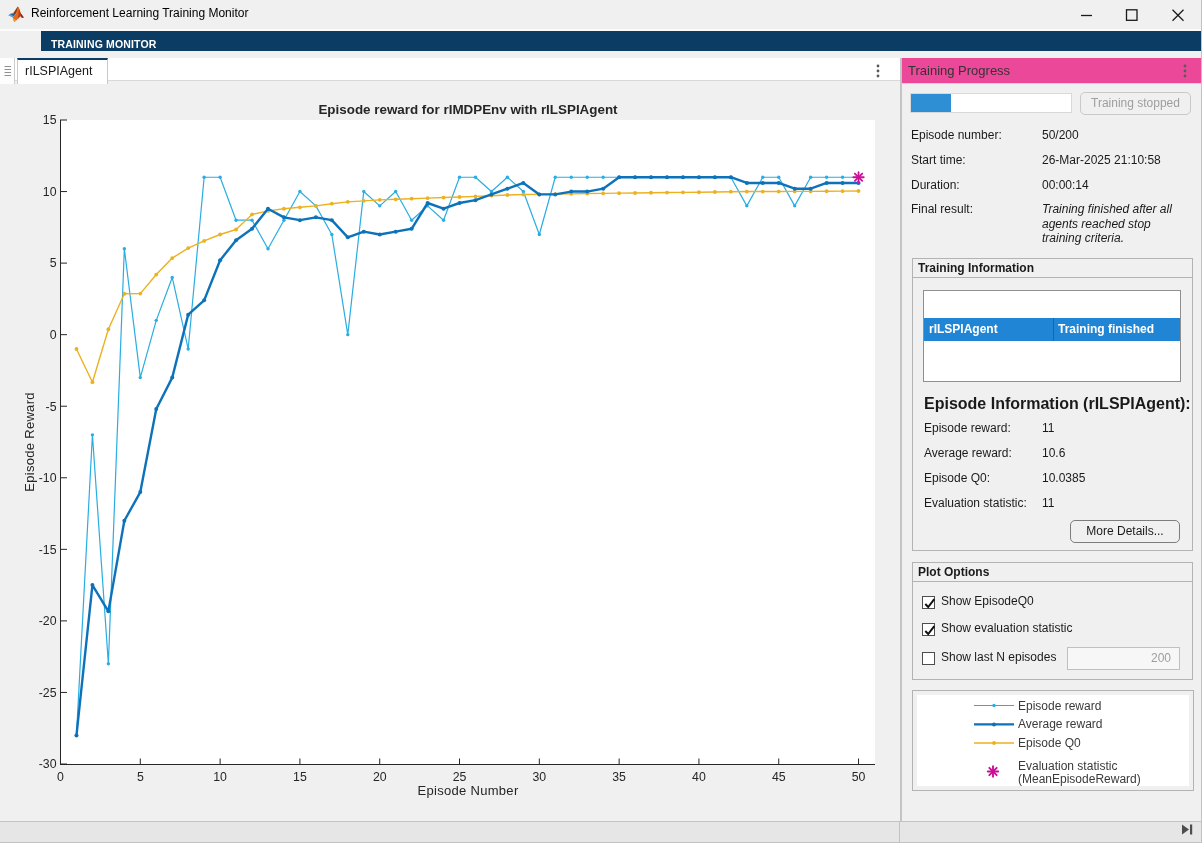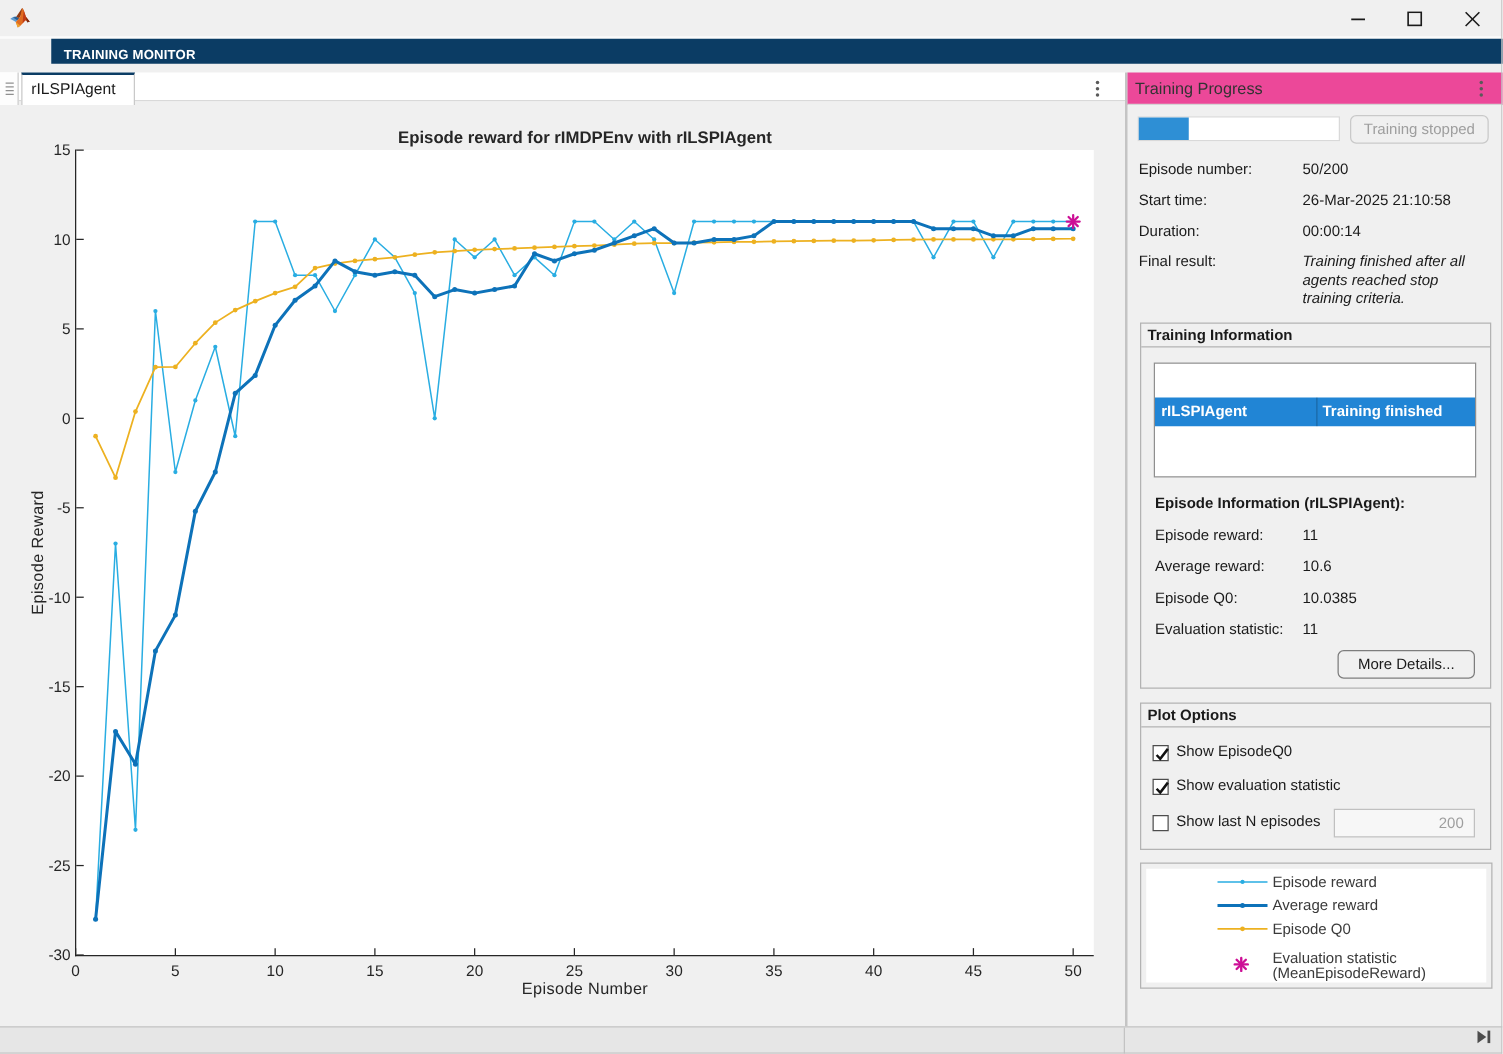--- a/index.html
+++ b/index.html
@@ -10,20 +10,21 @@
 <div class="abs" style="left:0;top:0;width:1202px;height:29px;background:#f0f0f0;">
 <svg width="17" height="17" viewBox="0 0 17 17" style="position:absolute;left:8px;top:6px">
 <path d="M0.2 9.2 C2 7.6 3.6 6.8 5 7.4 L7.3 8.6 L4.6 11.6 C3 10.4 1.5 9.7 0.2 9.2 Z" fill="#5b9ad2"></path>
 <path d="M2.5 8 L5 7.4 L7.3 8.6 L5.8 10.2 Z" fill="#2c5d8f"></path>
 <path d="M5 7.4 L9.7 0.4 L11 2.2 L8.2 7.2 L7.3 8.6 Z" fill="#913a12"></path>
 <path d="M9.7 0.4 L11 2.2 L12.8 7.6 L15.8 11.4 L12.3 10.2 L10 12.8 L8.3 14.6 L6.2 15.9 L4.6 11.6 L7.3 8.6 L8.2 7.2 Z" fill="#e06b20"></path>
 <path d="M11 2.2 L12.8 7.6 L15.8 11.4 L12.3 10.2 L10 12.8 Z" fill="#bf3c16"></path>
 <path d="M12.8 7.6 L15.8 11.4 L13.6 11.9 Z" fill="#7c2a0e"></path>
 <path d="M4.6 11.6 L6.2 15.9 L8.3 14.6 Z" fill="#efa32d"></path>
 </svg>
+<div class="abs" style="left:31px;top:0;height:27px;line-height:27px;font-size:12px;color:#000;">Reinforcement Learning Training Monitor</div>
 <svg class="abs" style="left:1080px;top:9px" width="110" height="13" viewBox="0 0 110 13">
 <line x1="1" y1="6.5" x2="12" y2="6.5" stroke="#1a1a1a" stroke-width="1.3"></line>
 <rect x="46.5" y="0.8" width="10.5" height="10.5" fill="none" stroke="#1a1a1a" stroke-width="1.3"></rect>
 <line x1="92.5" y1="0.8" x2="103.5" y2="11.8" stroke="#1a1a1a" stroke-width="1.3"></line>
 <line x1="103.5" y1="0.8" x2="92.5" y2="11.8" stroke="#1a1a1a" stroke-width="1.3"></line>
 </svg>
 </div>
 <div class="abs" style="left:0;top:29px;width:1202px;height:2px;background:#fbfbfb;"></div>
 
 <div class="abs" style="left:0;top:31px;width:1202px;height:20px;background:#0b3c64;margin-left:41px;">
@@ -289,21 +290,21 @@
 <div class="abs" style="left:0;top:0;width:279px;height:19px;border-bottom:1px solid #b3b3b3;">
 <div class="abs" style="left:5px;top:0;height:19px;line-height:18px;font-size:12px;font-weight:bold;color:#1a1a1a;">Training Information</div>
 </div>
 <div class="abs" style="left:10px;top:31px;width:258px;height:92px;border:1px solid #8f8f8f;background:#fff;">
 <div class="abs" style="left:0;top:27px;width:256px;height:23px;background:#2185d5;">
 <div class="abs" style="left:5px;top:0;height:23px;line-height:22px;font-size:12px;font-weight:bold;color:#fff;">rILSPIAgent</div>
 <div class="abs" style="left:134px;top:0;height:23px;line-height:22px;font-size:12px;font-weight:bold;color:#fff;">Training finished</div>
 <div class="abs" style="left:129px;top:0;width:1px;height:23px;background:rgba(0,0,0,0.22);"></div>
 </div>
 </div>
-<div class="abs" style="left:11px;top:136px;font-size:12px;font-weight:bold;color:#1a1a1a;">Episode Information (rILSPIAgent):</div>
+<div class="abs" style="left:11px;top:136px;font-size:16px;font-weight:bold;color:#1a1a1a;">Episode Information (rILSPIAgent):</div>
 <div class="abs" style="left:11px;top:162px;font-size:12px;color:#1a1a1a;">Episode reward:</div>
 <div class="abs" style="left:129px;top:162px;font-size:12px;color:#1a1a1a;">11</div>
 <div class="abs" style="left:11px;top:187px;font-size:12px;color:#1a1a1a;">Average reward:</div>
 <div class="abs" style="left:129px;top:187px;font-size:12px;color:#1a1a1a;">10.6</div>
 <div class="abs" style="left:11px;top:212px;font-size:12px;color:#1a1a1a;">Episode Q0:</div>
 <div class="abs" style="left:129px;top:212px;font-size:12px;color:#1a1a1a;">10.0385</div>
 <div class="abs" style="left:11px;top:237px;font-size:12px;color:#1a1a1a;">Evaluation statistic:</div>
 <div class="abs" style="left:129px;top:237px;font-size:12px;color:#1a1a1a;">11</div>
 <div class="abs" style="left:157px;top:261px;width:110px;height:23px;border:1px solid #7d7d7d;border-radius:5px;text-align:center;line-height:21px;font-size:12px;color:#1a1a1a;">More Details...</div>
 </div>

